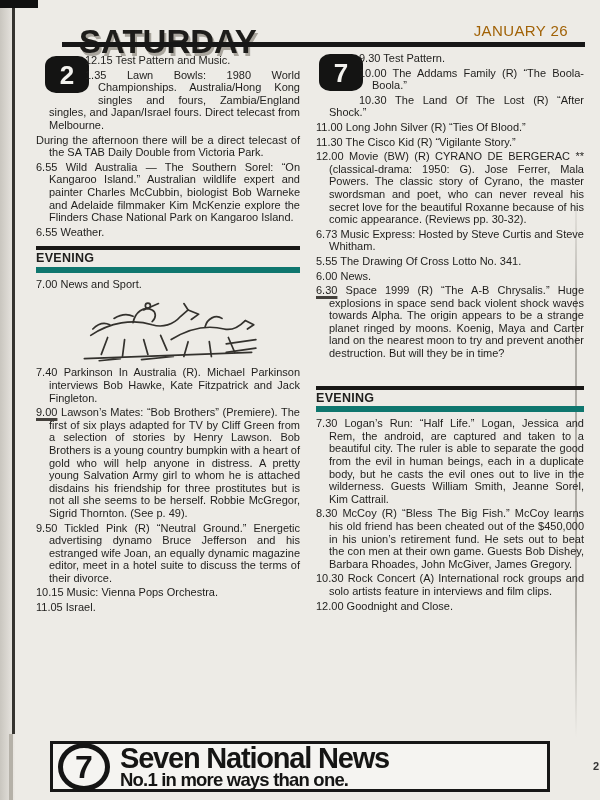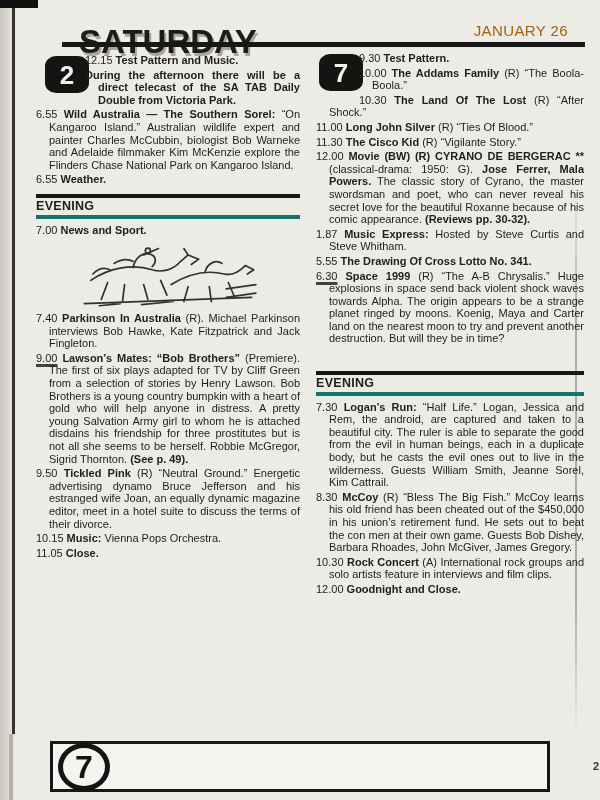--- a/index.html
+++ b/index.html
@@ -31,24 +31,24 @@
   .col-7{left:316px;top:52px;width:268px;}
   .chlogo{
     float:left;width:44px;height:37px;background:#141413;border-radius:11px/10px;
     display:flex;align-items:center;justify-content:center;margin:2px 9px 3px 9px;
   }
   .col-7 .chlogo{margin-left:3px;}
   .chnum{color:#f3f2ee;font-size:26px;font-weight:900;line-height:1;}
   .entry{margin:0 0 2px;text-align:justify;padding-left:13px;text-indent:-13px;}
   .entry .time{font-weight:normal;}
   .entry .pen{text-decoration:underline;text-decoration-thickness:2.5px;text-underline-offset:2px;text-decoration-color:#44413c;}
-  .entry .b{font-weight:bold;margin-top:29px;}
+  .entry .b{font-weight:normal;margin-top:29px;}
   .evening-hdr{
     margin:8px 0 5px;padding:2px 0;clear:both;
-    border-top:4px solid #181715;border-bottom:4px solid #0f766e;
+    border-top:4px solid #181715;border-bottom:6px solid #0f766e;
     font-weight:bold;font-size:12.5px;letter-spacing:.3px;
   }
   .gap-top{margin-top:26px;}
   .illus{width:180px;margin:2px auto 4px;text-indent:0;}
   .illus svg{display:block;width:100%;height:auto;}
   
   .ad{
     position:absolute;left:50px;top:741px;width:500px;height:51px;box-sizing:border-box;
     background:#f5f4f1;border:3px solid #171717;display:flex;align-items:center;overflow:visible;
   }
@@ -74,20 +74,21 @@
 <h1 class="day">SATURDAY</h1>
 <div class="date">JANUARY 26</div>
 <div class="head-rule"></div>
 
 <section class="col col-2">
   <div class="chlogo">
     <span class="chnum">2</span>
   </div>
   <div class="entries">
       <p class="entry"><span class="time">12.15</span> <span class="b">Test Pattern and Music.</span></p>
+      <p class="entry"><span class="time">1.35</span> <span class="b">Lawn Bowls: </span><span class="r">1980 World Championships. Australia/Hong Kong singles and fours, Zambia/England singles, and Japan/Israel fours. Direct telecast from Melbourne.</span></p>
       <p class="entry"><span class="b">During the afternoon there will be a direct telecast of the SA TAB Daily Double from Victoria Park.</span></p>
       <p class="entry"><span class="time">6.55</span> <span class="b">Wild Australia — The Southern Sorel: </span><span class="r">“On Kangaroo Island.” Australian wildlife expert and painter Charles McCubbin, biologist Bob Warneke and Adelaide filmmaker Kim McKenzie explore the Flinders Chase National Park on Kangaroo Island.</span></p>
       <p class="entry"><span class="time">6.55</span> <span class="b">Weather.</span></p>
     </div>
   <div class="evening-hdr">
     <span>EVENING</span>
   </div>
   <div class="entries">
       <p class="entry"><span class="time">7.00</span> <span class="b">News and Sport.</span></p>
   <div class="illus">
@@ -103,49 +104,54 @@
       <path d="M120,32 C122,24 130,20 136,24"></path>
       <path d="M6,62 L164,56 M20,64 L40,62 M60,63 L90,60"></path>
       <path d="M140,48 L168,44 M140,56 L168,52"></path>
       <path d="M14,34 q8,-8 16,-4 M34,24 q10,-6 18,-2"></path>
     </svg>
   </div>
       <p class="entry"><span class="time">7.40</span> <span class="b">Parkinson In Australia </span><span class="r">(R). Michael Parkinson interviews Bob Hawke, Kate Fitzpatrick and Jack Fingleton.</span></p>
       <p class="entry"><span class="time pen">9.00</span> <span class="b">Lawson’s Mates: “Bob Brothers” </span><span class="r">(Premiere). The first of six plays adapted for TV by Cliff Green from a selection of stories by Henry Lawson. Bob Brothers is a young country bumpkin with a heart of gold who will help anyone in distress. A pretty young Salvation Army girl to whom he is attached disdains his friendship for three prostitutes but is not all she seems to be herself. Robbie McGregor, Sigrid Thornton. </span><span class="b">(See p. 49).</span></p>
       <p class="entry"><span class="time">9.50</span> <span class="b">Tickled Pink </span><span class="r">(R) “Neutral Ground.” Energetic advertising dynamo Bruce Jefferson and his estranged wife Joan, an equally dynamic magazine editor, meet in a hotel suite to discuss the terms of their divorce.</span></p>
       <p class="entry"><span class="time">10.15</span> <span class="b">Music: </span><span class="r">Vienna Pops Orchestra.</span></p>
-      <p class="entry"><span class="time">11.05</span> <span class="b">Close.</span></p>
+      <p class="entry"><span class="time">11.05</span> <span class="b">Israel.</span></p>
     </div>
 </section>
 
 <section class="col col-7">
   <div class="chlogo">
     <span class="chnum">7</span>
   </div>
   <div class="entries">
       <p class="entry"><span class="time">9.30</span> <span class="b">Test Pattern.</span></p>
       <p class="entry"><span class="time">10.00</span> <span class="b">The Addams Family </span><span class="r">(R) “The Boola-Boola.”</span></p>
       <p class="entry"><span class="time">10.30</span> <span class="b">The Land Of The Lost </span><span class="r">(R) “After Shock.”</span></p>
       <p class="entry"><span class="time">11.00</span> <span class="b">Long John Silver </span><span class="r">(R) “Ties Of Blood.”</span></p>
       <p class="entry"><span class="time">11.30</span> <span class="b">The Cisco Kid </span><span class="r">(R) “Vigilante Story.”</span></p>
       <p class="entry"><span class="time">12.00</span> <span class="b">Movie (BW) (R) CYRANO DE BERGERAC ** </span><span class="r">(classical-drama: 1950: G). </span><span class="b">Jose Ferrer, Mala Powers. </span><span class="r">The classic story of Cyrano, the master swordsman and poet, who can never reveal his secret love for the beautiful Roxanne because of his comic appearance. </span><span class="b">(Reviews pp. 30-32).</span></p>
-      <p class="entry"><span class="time">1.87</span> <span class="b">Music Express: </span><span class="r">Hosted by Steve Curtis and Steve Whitham.</span></p>
+      <p class="entry"><span class="time">6.73</span> <span class="b">Music Express: </span><span class="r">Hosted by Steve Curtis and Steve Whitham.</span></p>
       <p class="entry"><span class="time">5.55</span> <span class="b">The Drawing Of Cross Lotto No. 341.</span></p>
+      <p class="entry"><span class="time">6.00</span> <span class="b">News.</span></p>
       <p class="entry"><span class="time pen">6.30</span> <span class="b">Space 1999 </span><span class="r">(R) “The A-B Chrysalis.” Huge explosions in space send back violent shock waves towards Alpha. The origin appears to be a strange planet ringed by moons. Koenig, Maya and Carter land on the nearest moon to try and prevent another destruction. But will they be in time?</span></p>
     </div>
   <div class="evening-hdr gap-top">
     <span>EVENING</span>
   </div>
   <div class="entries">
       <p class="entry"><span class="time">7.30</span> <span class="b">Logan’s Run: </span><span class="r">“Half Life.” Logan, Jessica and Rem, the android, are captured and taken to a beautiful city. The ruler is able to separate the good from the evil in human beings, each in a duplicate body, but he casts the evil ones out to live in the wilderness. Guests William Smith, Jeanne Sorel, Kim Cattrail.</span></p>
       <p class="entry"><span class="time">8.30</span> <span class="b">McCoy </span><span class="r">(R) “Bless The Big Fish.” McCoy learns his old friend has been cheated out of the $450,000 in his union’s retirement fund. He sets out to beat the con men at their own game. Guests Bob Dishey, Barbara Rhoades, John McGiver, James Gregory.</span></p>
       <p class="entry"><span class="time">10.30</span> <span class="b">Rock Concert </span><span class="r">(A) International rock groups and solo artists feature in interviews and film clips.</span></p>
       <p class="entry"><span class="time">12.00</span> <span class="b">Goodnight and Close.</span></p>
     </div>
 </section>
 
 <div class="ad">
   <div class="ad-logo">
     <span>7</span>
   </div>
+  <div class="ad-text">
+    <div class="ad-line1">Seven National News</div>
+    <div class="ad-line2">No.1 in more ways than one.</div>
+  </div>
 </div>
 
 <div class="pagenum">2</div>
 
 </body></html>

